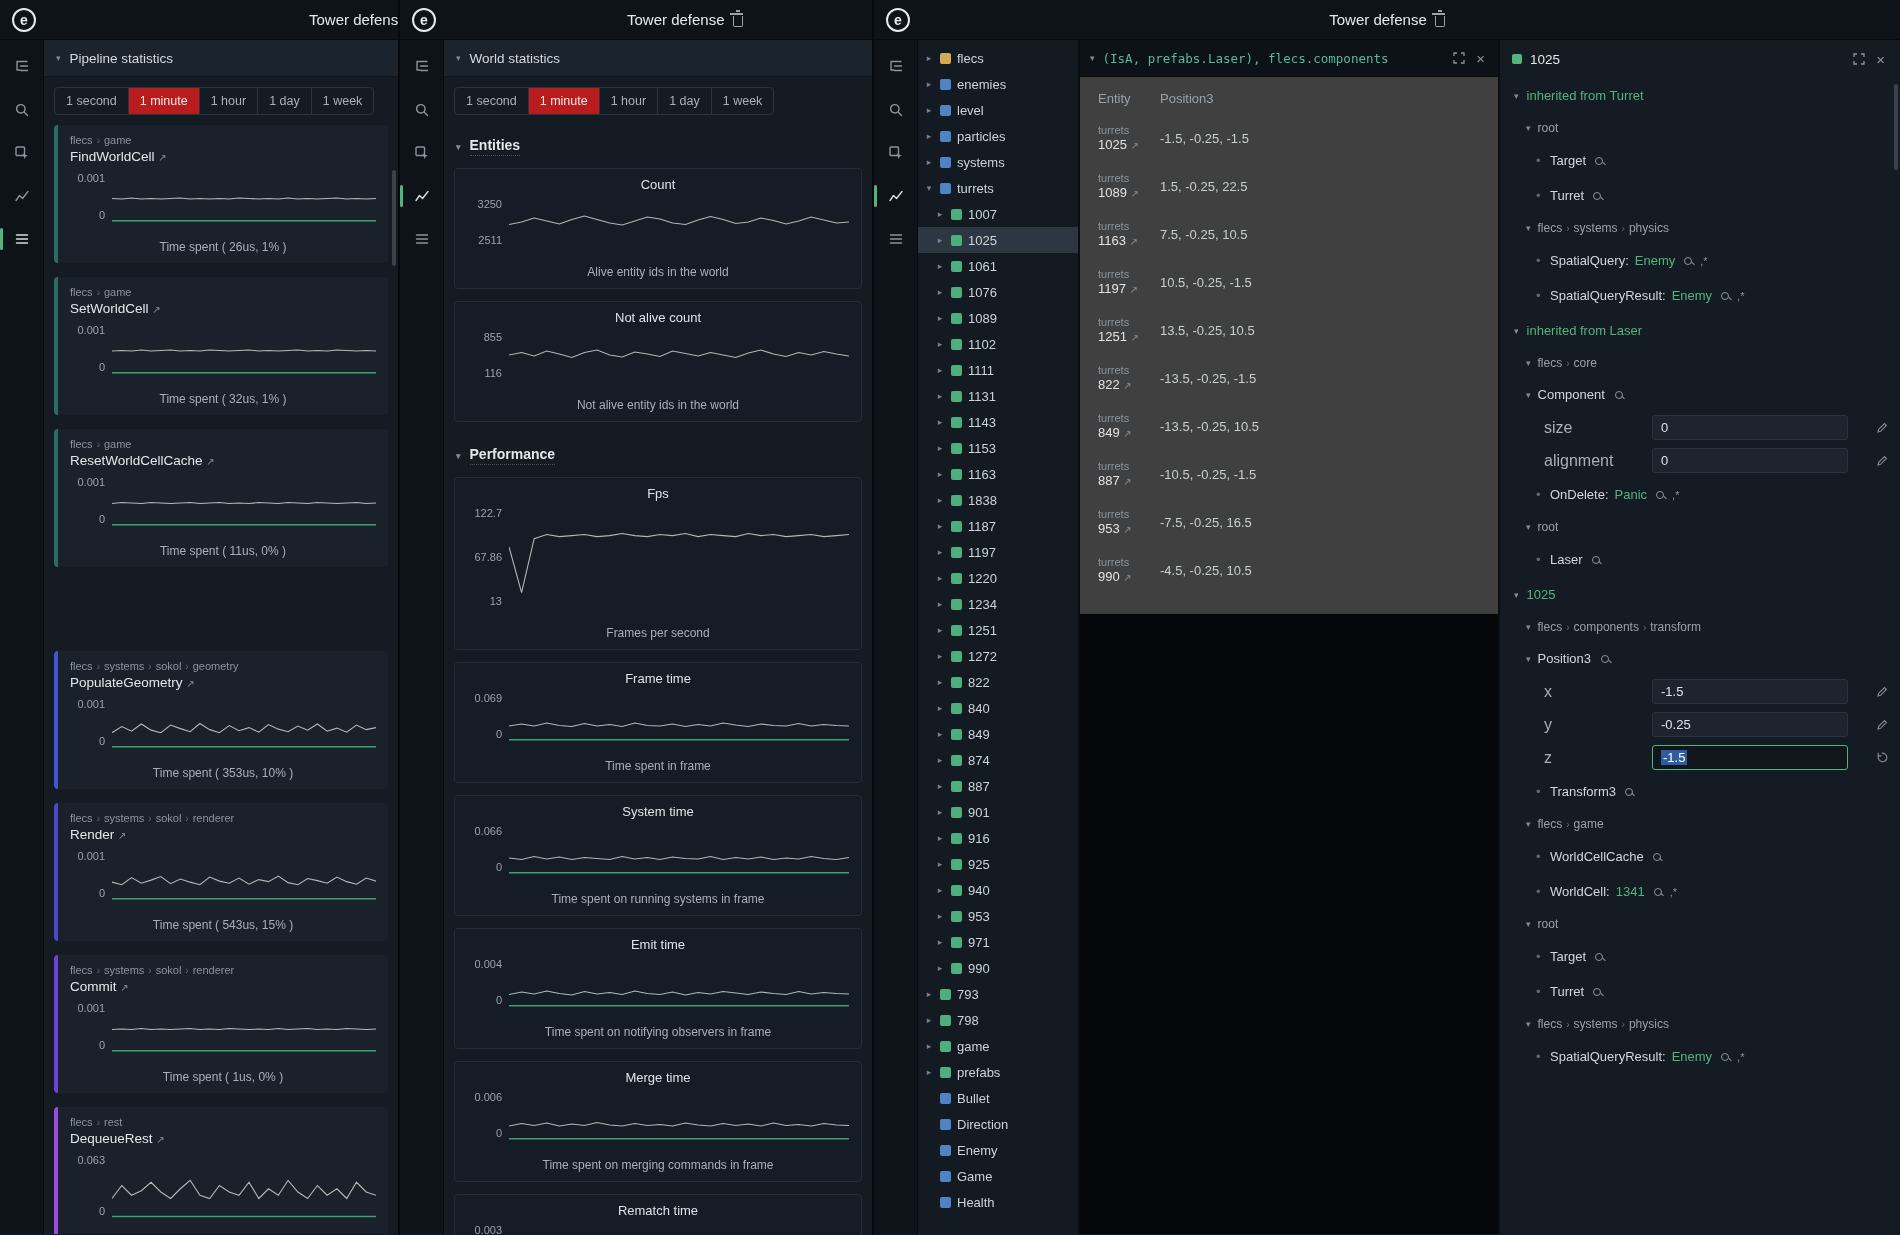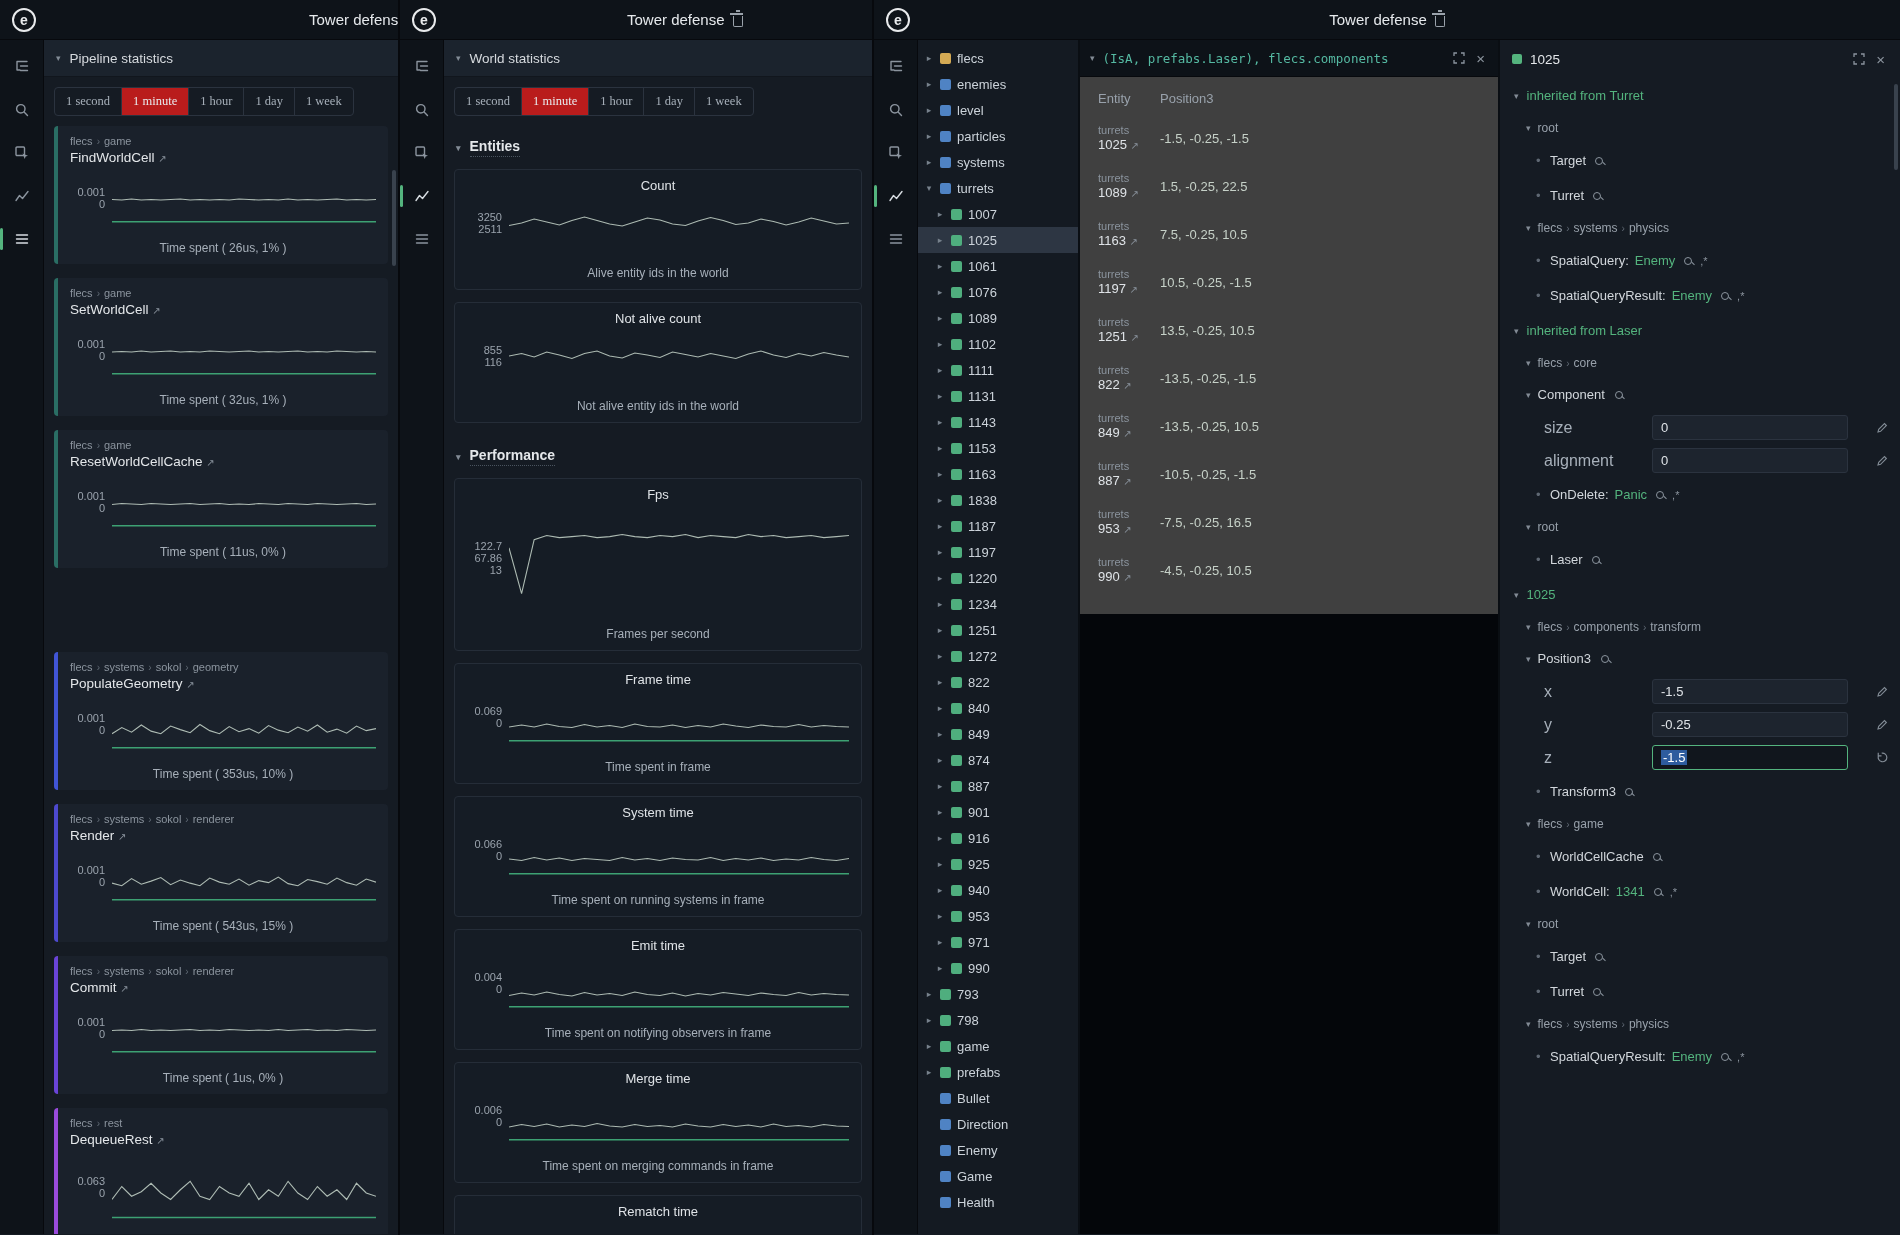--- a/index.html
+++ b/index.html
@@ -20,35 +20,35 @@
 .wbody{display:flex;height:1194px}
 .strip{width:44px;background:#0e1319;padding-top:12px;display:flex;flex-direction:column;align-items:center;gap:13px;flex:none;border-right:1px solid #07090d}
 .strip-icon{width:32px;height:30px;display:flex;align-items:center;justify-content:center;color:#8b949e;position:relative;cursor:pointer}
 .strip-icon.active{color:#d8dde2}
 .strip-icon.active::before{content:"";position:absolute;left:-6px;top:4px;bottom:4px;width:3px;background:#54b47e;border-radius:2px}
 .main{flex:1;display:flex;flex-direction:column;min-width:0;position:relative}
 .panel-header{height:37px;background:#1b232d;display:flex;align-items:center;padding:0 12px;gap:9px;font-size:13.5px;color:#d6dade;flex:none;border-bottom:1px solid #11161d}
 .panel-chevron{color:#828b95;font-size:9px}
 .toolbar{padding:10px 10px 8px;flex:none}
 .segmented{display:inline-flex}
-.seg{font-size:12.5px;color:#a7b0ba;padding:6px 11px;border:1px solid #2b333f;margin-left:-1px;background:transparent;cursor:pointer;font-family:Liberation Serif, serif}
+.seg{font-size:12.5px;color:#a7b0ba;padding:6px 11px;border:1px solid #2b333f;margin-left:-1px;background:transparent;cursor:pointer;font-family:Liberation Sans, sans-serif}
 .seg:first-child{border-radius:4px 0 0 4px;margin-left:0}
 .seg:last-child{border-radius:0 4px 4px 0}
 .seg.active{background:#b91c1c;color:#e8ebee}
 .cards{flex:1;overflow:hidden;padding:2px 10px 0}
 .pcard{display:flex;background:#1a212b;border-radius:4px;margin-bottom:14px;overflow:hidden;height:138px}
 .pcard.gap{margin-top:84px}
 .accent{width:4px;flex:none}
 .pcard-body{flex:1;padding:9px 12px 9px;display:flex;flex-direction:column;min-width:0}
 .crumb{font-size:11px;color:#8b949e;margin-bottom:3px;white-space:nowrap}
 .sep{color:#5f6873;margin:0 4px;font-size:10px}
 .pname{font-size:13.5px;color:#e4e7ea;margin-bottom:7px;cursor:pointer;white-space:nowrap}
 .extlink{color:#8b949e;font-size:10px}
 .chartrow{display:flex;flex:1;min-height:40px}
-.axislbls{width:42px;display:flex;flex-direction:column;justify-content:center;padding:1px 7px 1px 0;text-align:right;font-size:11px;color:#9aa3ad;flex:none}
+.axislbls{width:42px;display:flex;flex-direction:column;justify-content:space-between;padding:1px 7px 1px 0;text-align:right;font-size:11px;color:#9aa3ad;flex:none}
 .sparkwrap{flex:1;position:relative;min-width:0}
 .spark{position:absolute;inset:0;width:100%;height:100%}
 .caption{font-size:12px;color:#a7b0ba;text-align:center;margin-top:18px;white-space:nowrap;overflow:hidden}
 .wsec-header{display:flex;align-items:center;gap:9px;font-size:14px;font-weight:bold;color:#e4e7ea;padding:12px 2px 12px 2px}
 .wsec-header .sec-label{border-bottom:1px dotted #4a545f;padding-bottom:2px}
 .wcard{background:#151c25;border:1px solid #252d38;border-radius:4px;margin-bottom:12px;padding:8px 12px 9px;display:flex;flex-direction:column}
 .wcard .chartrow{height:50px;flex:none}
 .wcard.tall .chartrow{height:102px}
 .wcard-title{text-align:center;font-size:13px;color:#dfe3e7;margin-bottom:5px}
 .tree{width:162px;background:#141a22;flex:none;overflow:hidden;padding-top:5px;border-right:2px solid #0a0e13}

